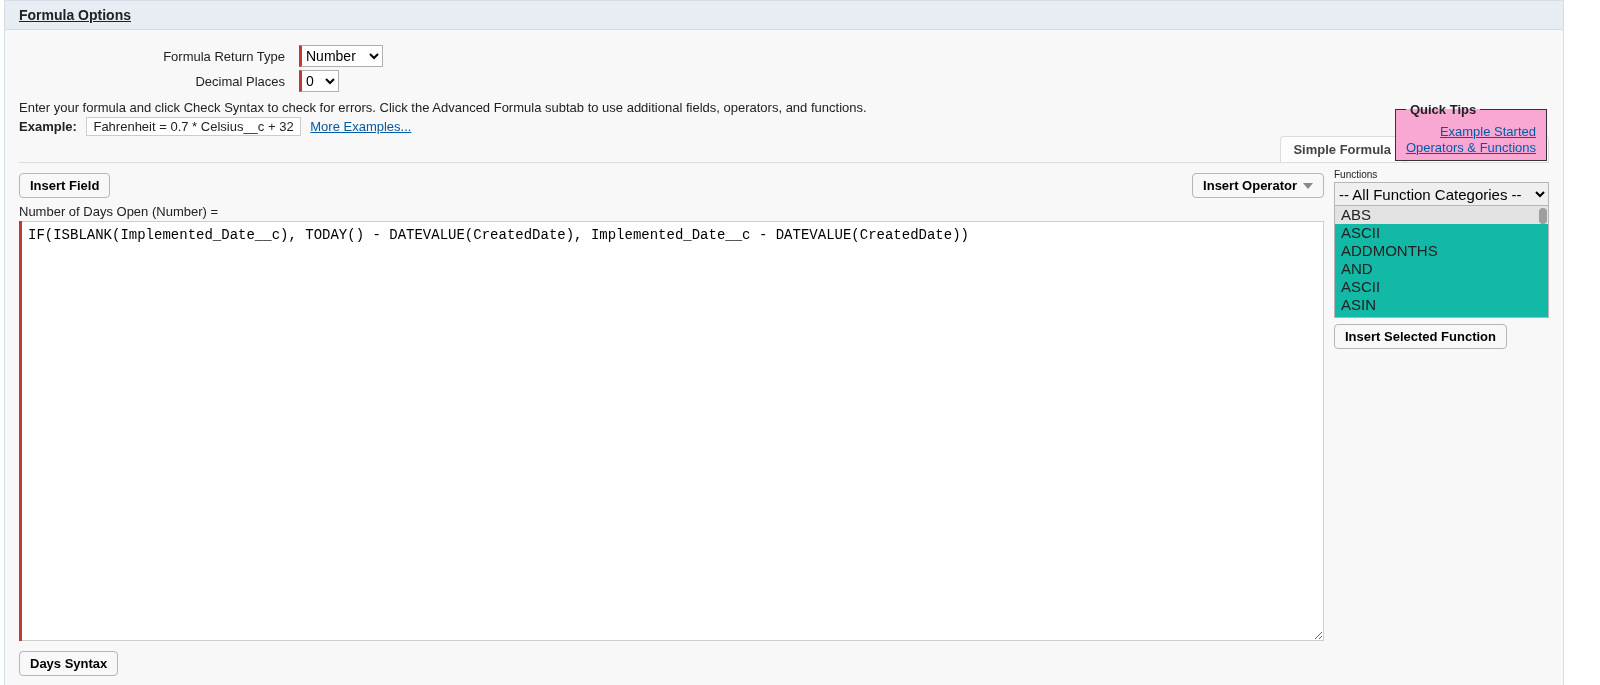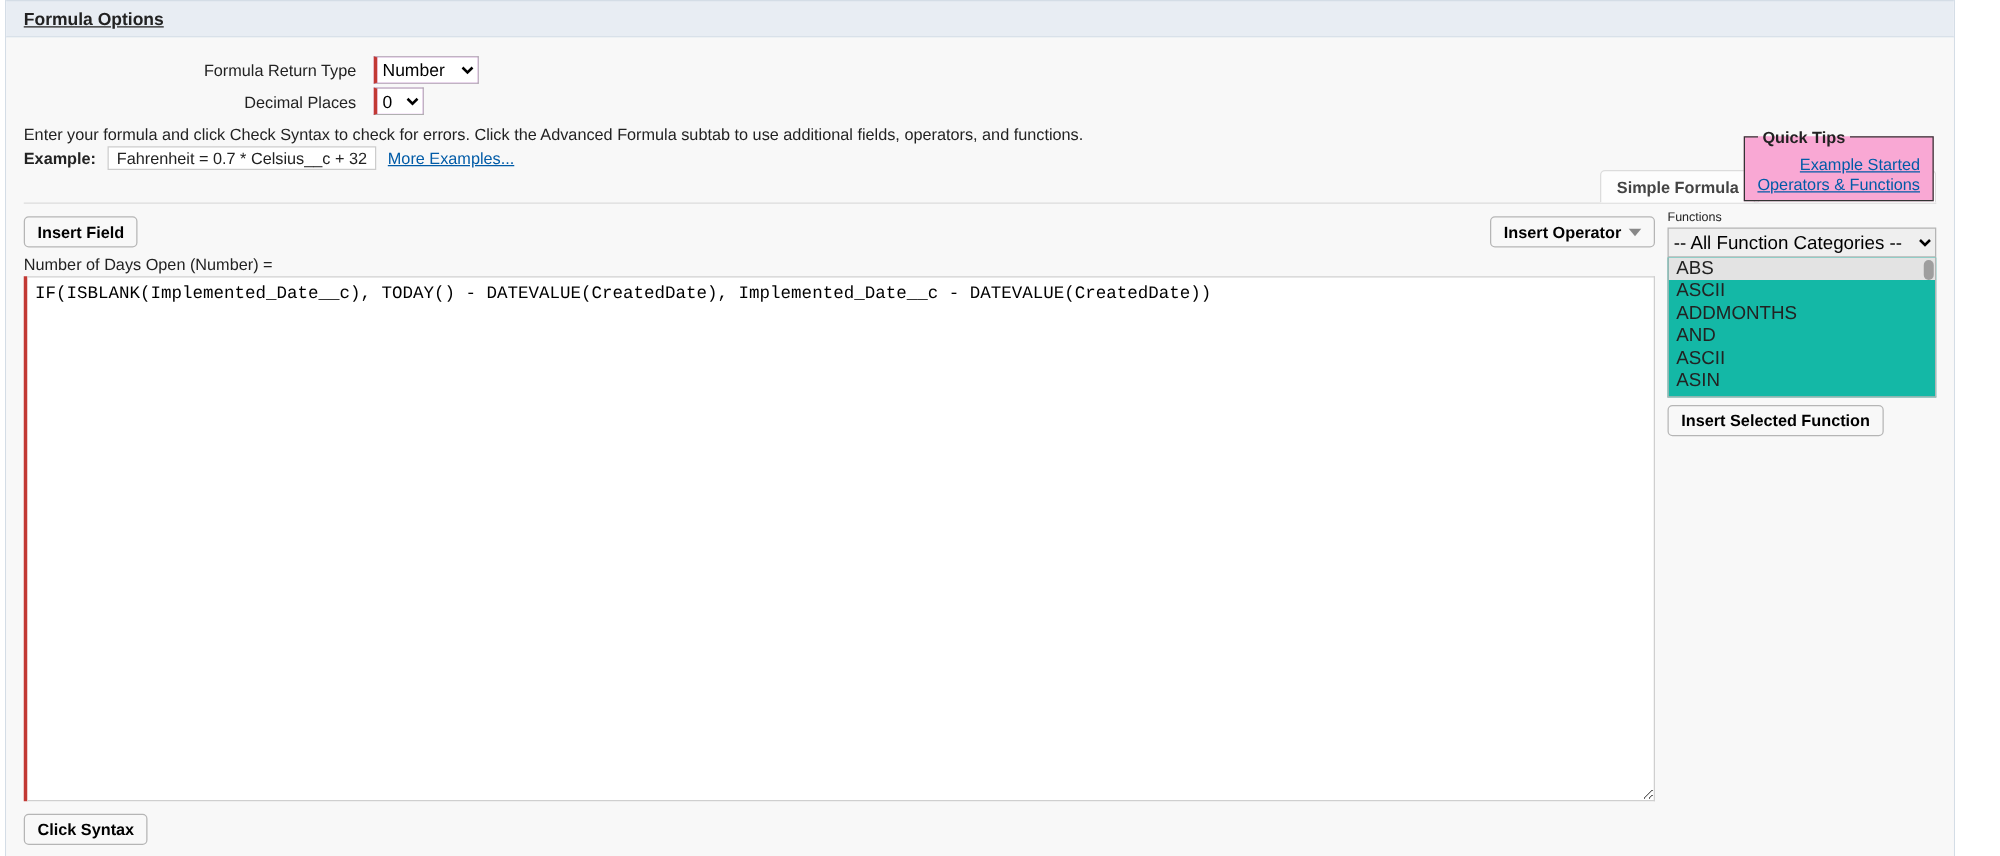--- a/index.html
+++ b/index.html
@@ -235,21 +235,21 @@
             <span class="tri"></span>
           </button>
         </div>
         <div class="field-label">Number of Days Open (Number) =</div>
         <div class="formula-wrap">
           <div class="formula-bar"></div>
           <textarea class="formula" style="">IF(ISBLANK(Implemented_Date__c), TODAY() - DATEVALUE(CreatedDate), Implemented_Date__c - DATEVALUE(CreatedDate))</textarea>
         </div>
         <div class="check-row">
           <button class="btn">
-            <span>Click Syntax</span>
+            <span>Days Syntax</span>
           </button>
         </div>
       </div>
 
       <div class="editor-right">
         <div class="func-title">Functions</div>
         <select class="func-cat">
           <option>-- All Function Categories --</option>
         </select>
         <div class="func-list">

